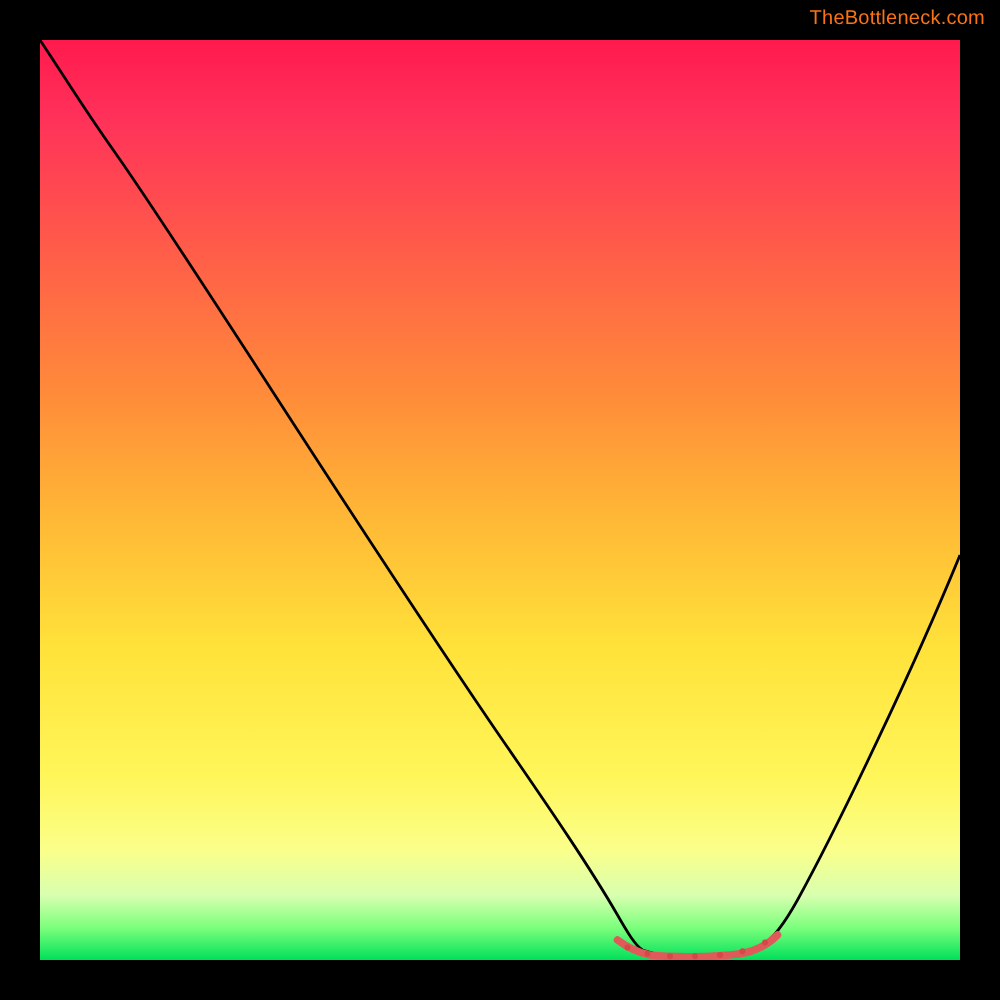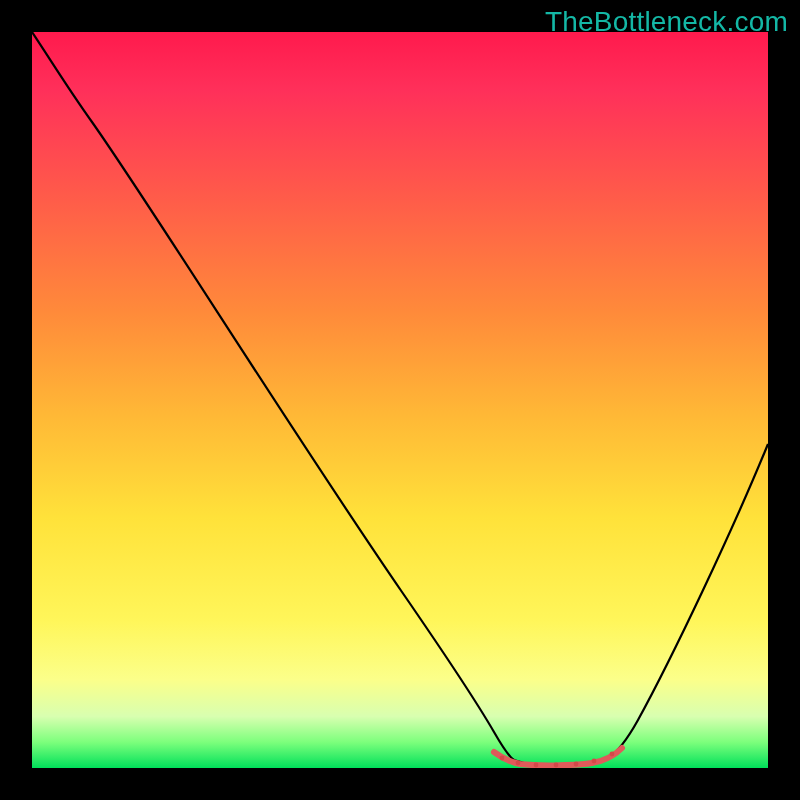--- a/index.html
+++ b/index.html
@@ -45,22 +45,22 @@
     position: absolute;
     left: 0;
     top: 0;
     width: 736px;
     height: 736px;
   }
   .watermark {
     position: absolute;
     top: 6px;
     right: 12px;
-    color: #14b8a6;
-    font-size: 28px;
+    color: #f97316;
+    font-size: 16px;
     letter-spacing: 0.2px;
     font-weight: 500;
   }
 </style>
 </head>
 <body>
 
 <div class="frame">
   <div class="watermark">TheBottleneck.com</div>
 

